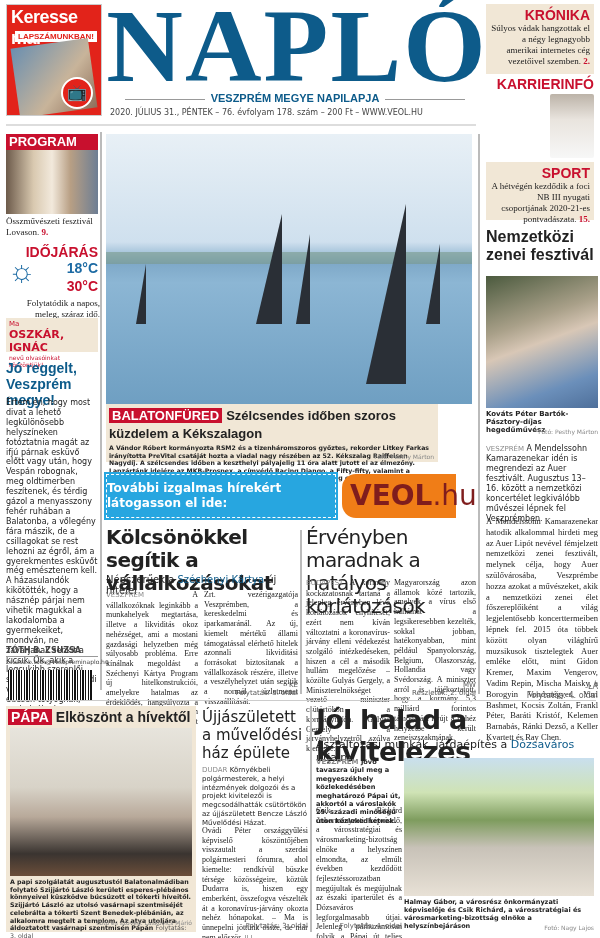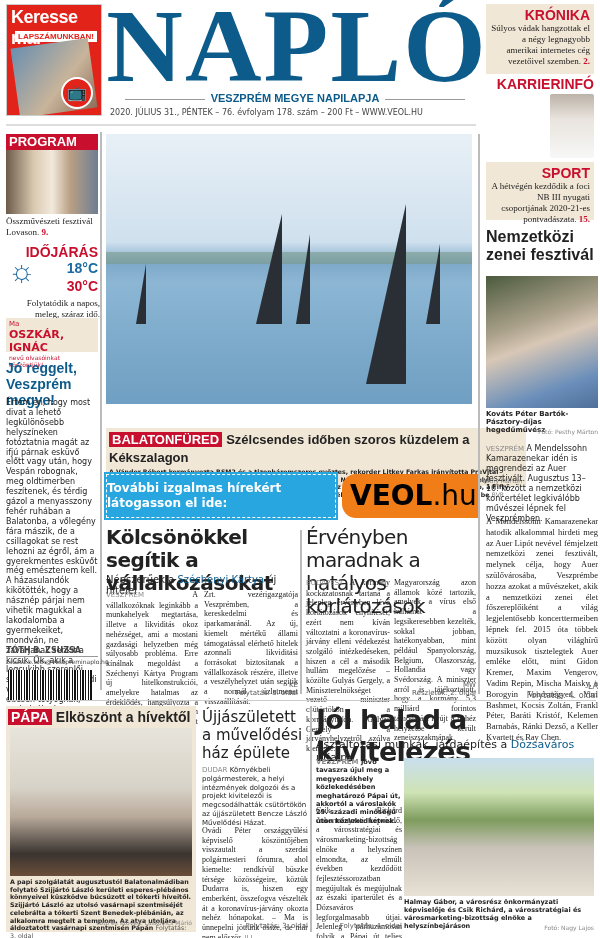--- a/index.html
+++ b/index.html
@@ -42,30 +42,30 @@
 #nevnap .sub{font:6px "DejaVu Sans",sans-serif;color:#c8102e}
 #jo{left:6px;top:360px;width:94px;font:bold 14px "Liberation Sans",sans-serif;color:#0d5b8a;line-height:16px}
 #column-txt{left:6px;top:398px;width:92px;font:8px "DejaVu Sans",sans-serif;line-height:9.9px;color:#222;text-align:left}
 #author{left:6px;top:646px;width:92px;font:bold 8px "DejaVu Sans",sans-serif;color:#444;border-bottom:1px solid #999;padding-bottom:1px}
 #email{left:6px;top:658px;width:96px;font:6px "DejaVu Sans",sans-serif;color:#444}
 #barcode{left:8px;top:670px;width:84px;height:30px;background:repeating-linear-gradient(90deg,#111 0 1px,#fff 1px 2px,#111 2px 4px,#fff 4px 5px,#111 5px 6px,#fff 6px 8px)}
 
 #main-img{left:106px;top:134px;width:366px;height:270px;overflow:hidden;background:linear-gradient(#e8f0f6 0%,#cfe0ee 40%,#7fa9c8 48%,#8cb6d4 55%,#6f9fc2 100%)}
 #main-img .land{position:absolute;left:0;top:118px;width:100%;height:12px;background:#7a9a8a;opacity:.6}
 .sail{position:absolute;width:0;height:0;border-left:14px solid transparent;border-bottom:80px solid #2a2f36}
-#caption-main{left:106px;top:428px;width:420px;height:58px;background:#f1e7d6;padding:2px 3px}
+#caption-main{left:106px;top:404px;width:332px;height:58px;background:#f1e7d6;padding:2px 3px}
 #bal-tag{display:inline-block;background:#c8102e;color:#fff;font:bold 13px "Liberation Sans",sans-serif;padding:0 3px;line-height:15px}
 #bal-head{display:inline;font:bold 13px "Liberation Sans",sans-serif;color:#222}
 #bal-txt{font:bold 6.2px "DejaVu Sans",sans-serif;line-height:7.5px;margin-top:2px;color:#222}
 #bal-txt .grey{color:#888;font-weight:normal}
 #foto1{position:absolute;right:4px;bottom:2px;font:6px "DejaVu Sans",sans-serif;color:#888}
 
 #veol{left:106px;top:474px;width:366px;height:44px}
 #veol-left{position:absolute;left:0;top:0;width:230px;height:44px;background:#27a6e0;border:1px dashed #fff;outline:2px solid #27a6e0;color:#fff;font:bold 12px "DejaVu Sans",sans-serif;line-height:15px;padding-top:6px}
-#veol-right{position:absolute;left:236px;top:0;width:136px;height:44px;background:#f07d17;color:#000000;font:bold 28px "DejaVu Sans",sans-serif;line-height:44px;padding-left:8px;border-radius:14px 0 0 14px}
+#veol-right{position:absolute;left:236px;top:0;width:114px;height:44px;background:#f07d17;color:#7f1d1d;font:bold 28px "DejaVu Sans",sans-serif;line-height:44px;padding-left:8px;border-radius:14px 0 0 14px}
 #veol-right span{font-weight:normal}
 
 #vline2{left:478px;top:134px;width:2px;height:560px;background:#bbb}
 #nemz-head{left:486px;top:228px;width:110px;font:bold 16px "Liberation Sans",sans-serif;line-height:18px;color:#222}
 #nemz-img{left:486px;top:276px;width:112px;height:132px;background:linear-gradient(160deg,#4b5a3e,#a9a089 35%,#d8c7b6 50%,#6b8fba 80%,#4e6f9a)}
 #nemz-cap{left:486px;top:410px;width:112px;font:bold 7px "DejaVu Sans",sans-serif;line-height:8px}
 #nemz-foto{left:486px;top:428px;width:112px;text-align:right;font:6px "DejaVu Sans",sans-serif;color:#888}
 #nemz-lead{left:486px;top:444px;width:112px;font:8px "DejaVu Sans",sans-serif;line-height:10px}
 #nemz-body{left:486px;top:516px;width:112px;font:8.5px "Liberation Serif",serif;line-height:10.8px;text-align:justify}
 #nemz-sig{left:486px;top:682px;width:112px;text-align:right;font:8px "DejaVu Sans",sans-serif;color:#666}

